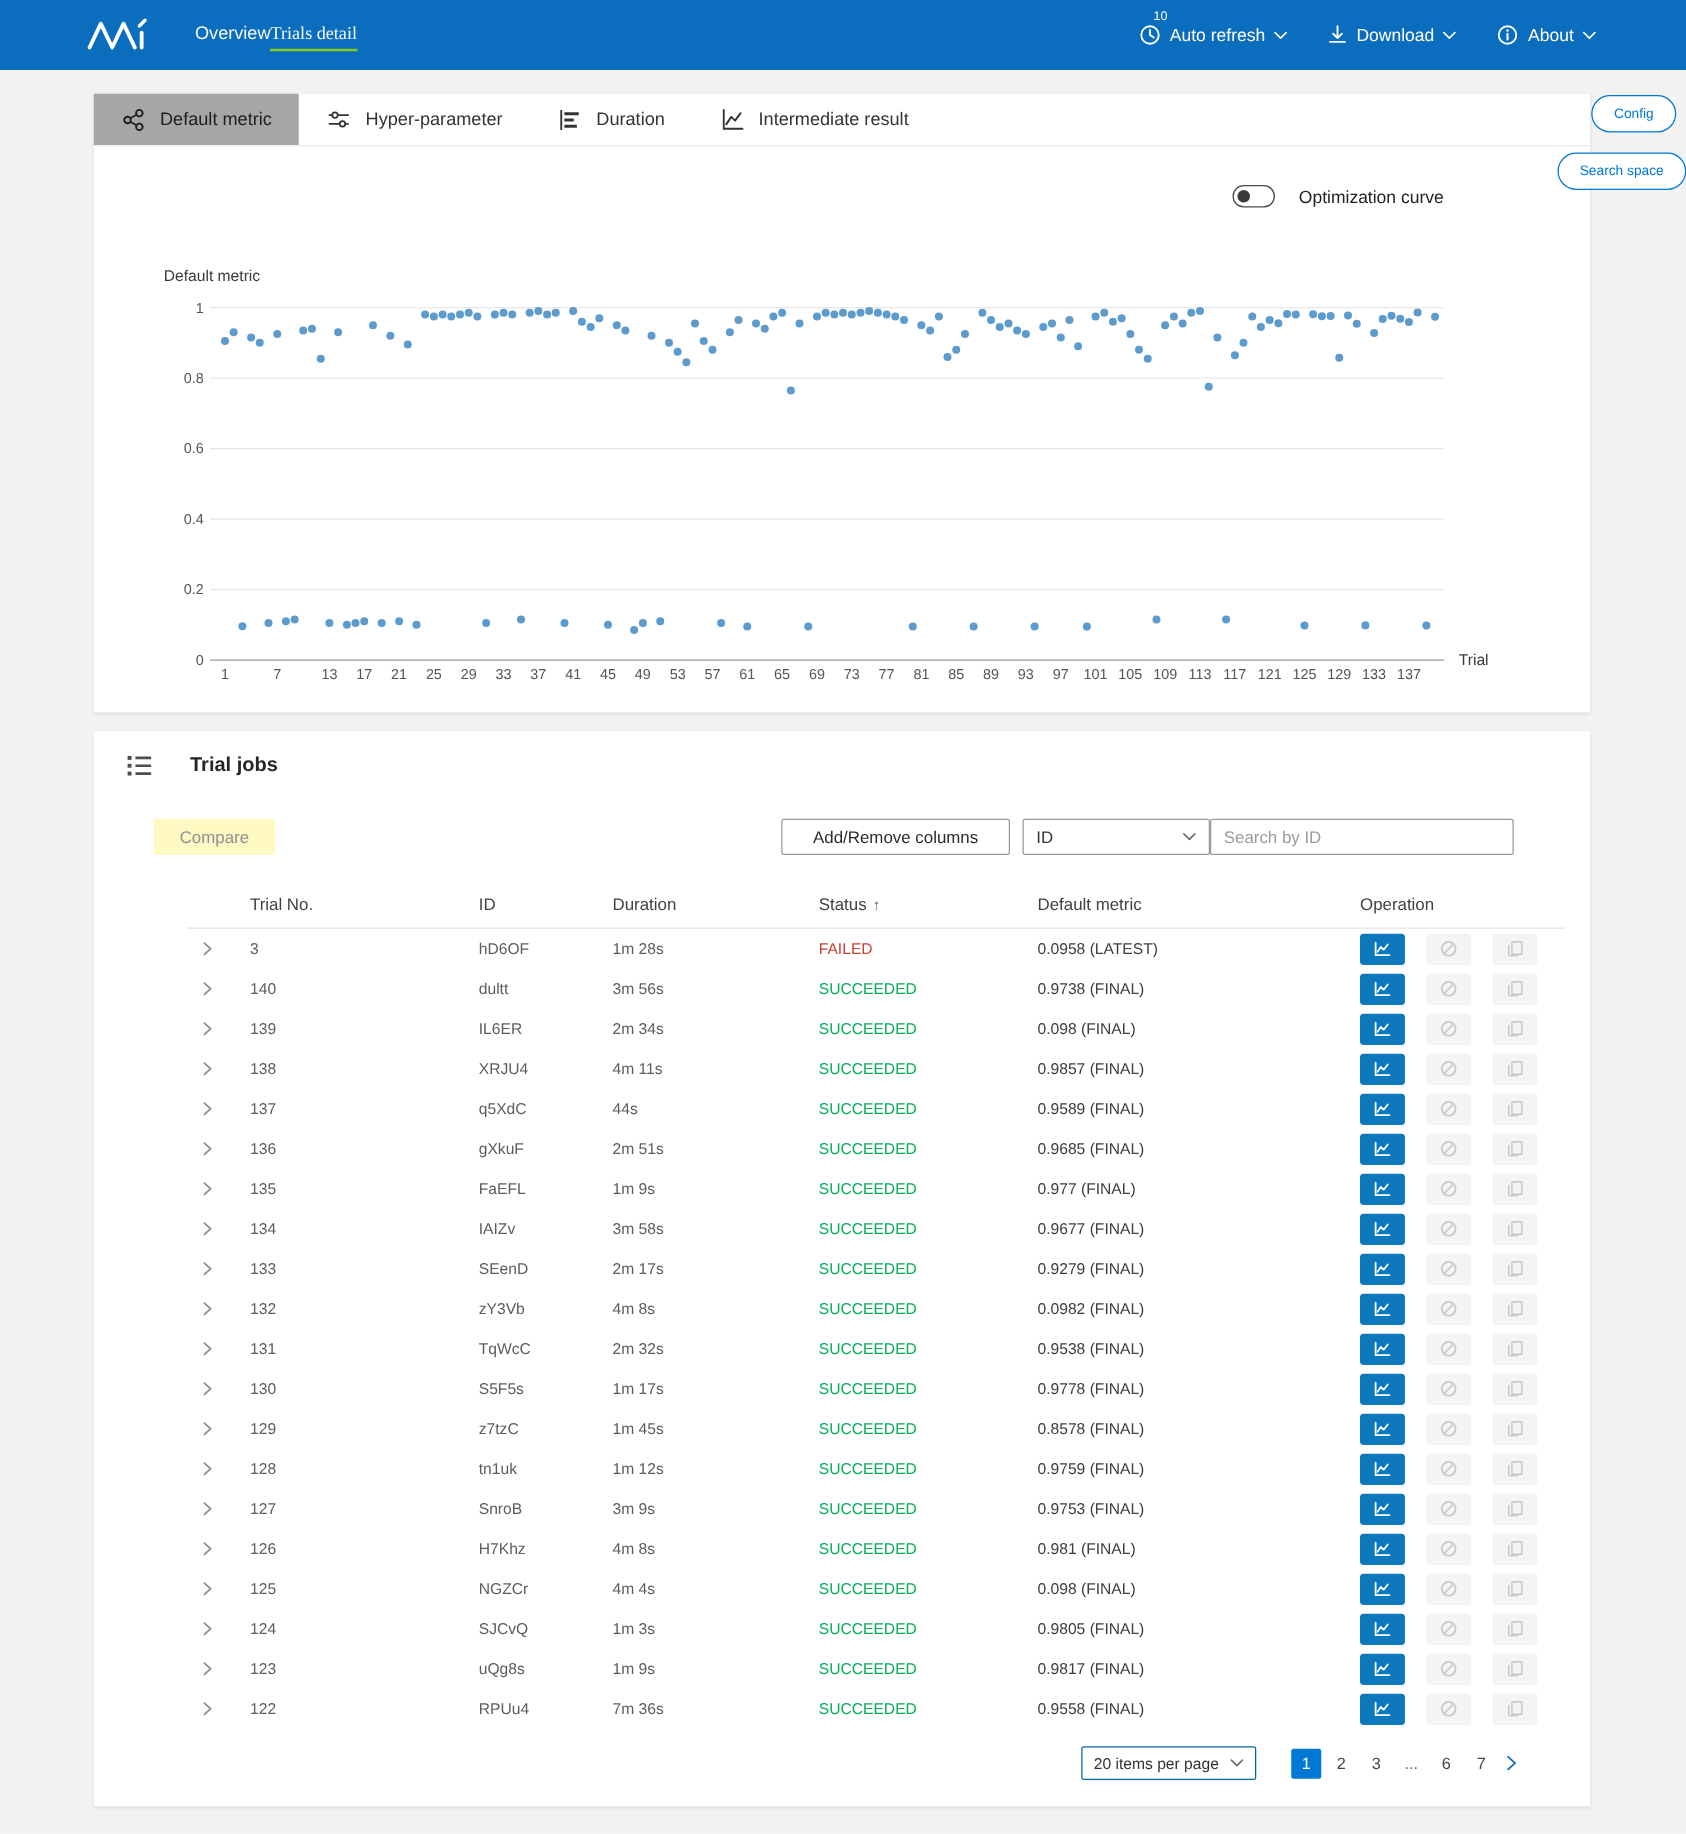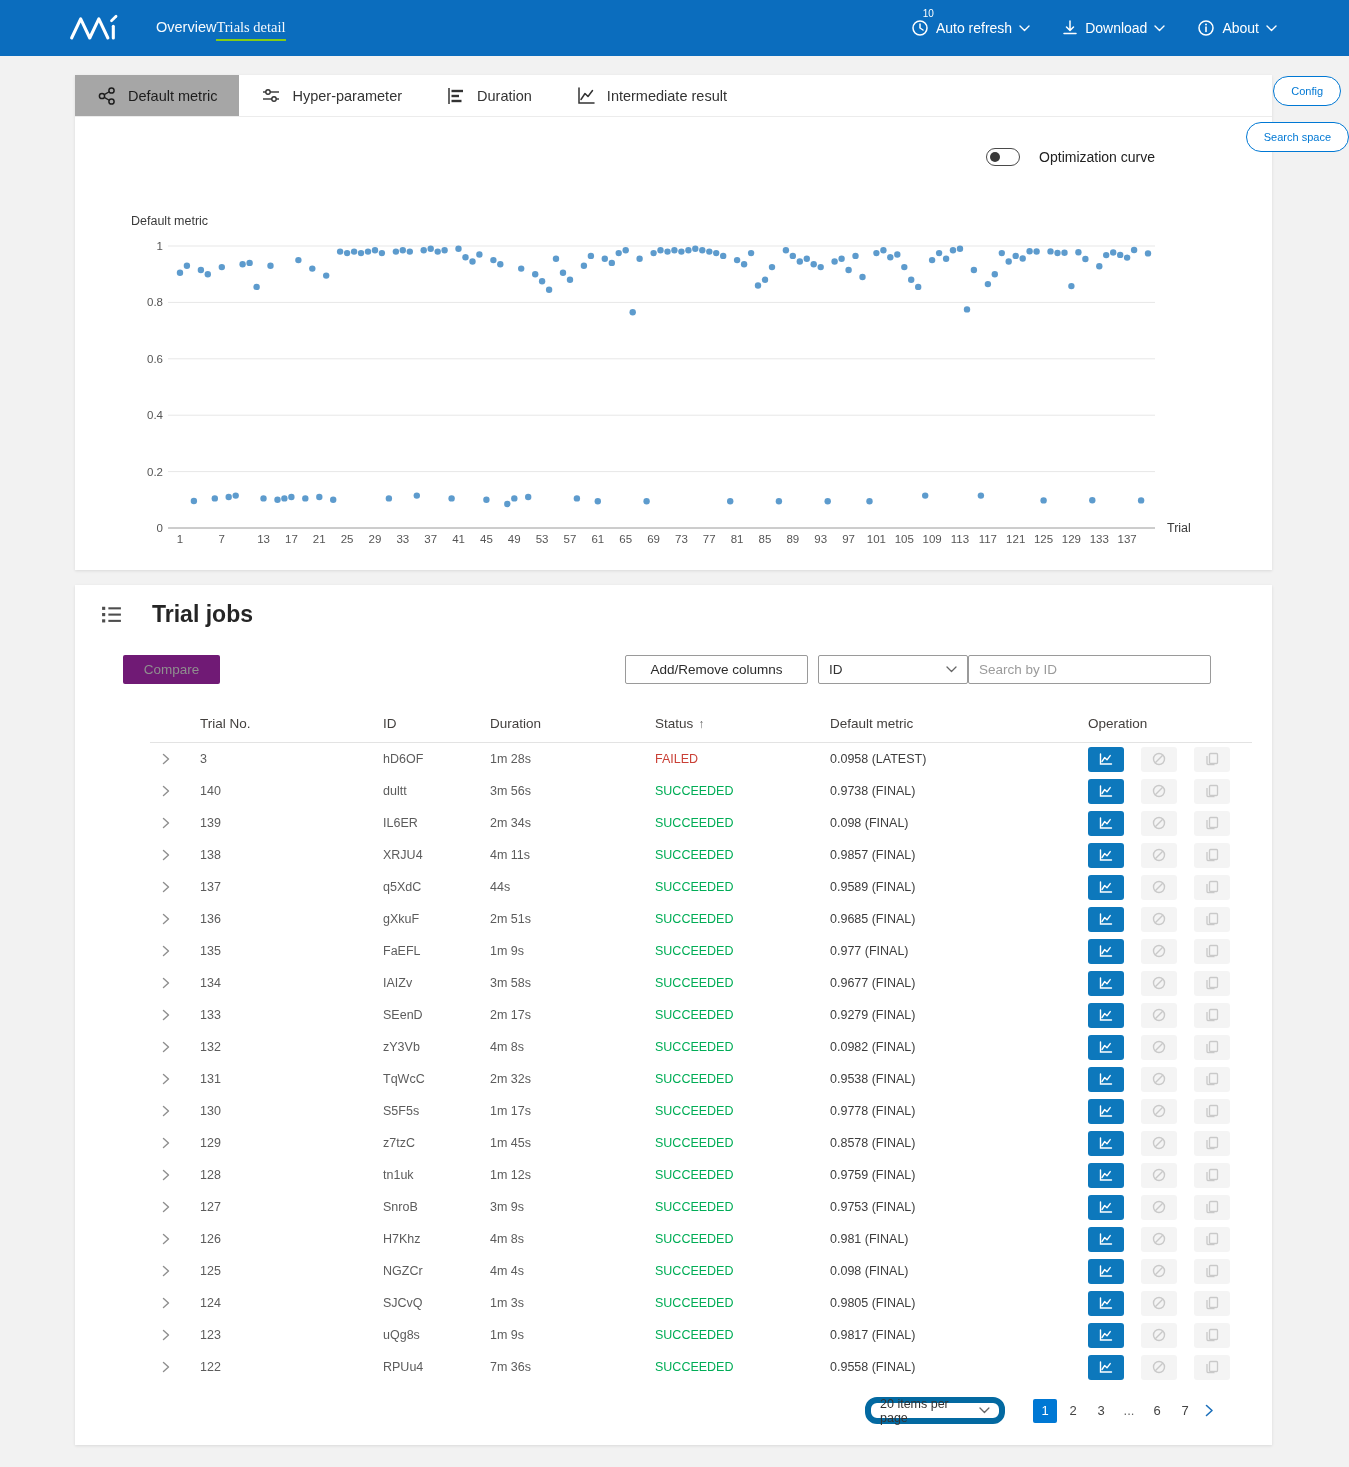--- a/index.html
+++ b/index.html
@@ -51,26 +51,26 @@
   .toggle-knob { position:absolute; left:3px; top:2.6px; width:10px; height:10px; border-radius:50%; background:#3a3a3a; }
   .toggle-label { font-size:14px; color:#222; }
   #metric-chart { margin-top:6px; }
 
   
   .jobs-panel {
     position:absolute; left:75px; top:585px; width:1197px; height:860px;
     background:#fff; box-shadow:0 1px 3px rgba(0,0,0,.10);
   }
   .jobs-title-row { position:absolute; left:25px; top:16px; display:flex; align-items:center; gap:29px; }
-  .jobs-title { font-size:23px; font-weight:bold; color:#252525; }
+  .jobs-title { font-size:16px; font-weight:bold; color:#252525; }
 
   .jobs-controls { position:absolute; left:0; top:70px; width:100%; height:30px; }
   .btn-compare {
     position:absolute; left:48px; top:0; width:97px; height:29px;
-    background:#701a75; border:none; border-radius:2px; color:#8f8f8f;
+    background:#fef9c3; border:none; border-radius:2px; color:#8f8f8f;
     font-size:13.5px; font-family:inherit; cursor:default;
   }
   .btn-columns {
     position:absolute; left:550px; top:0; width:183px; height:29px;
     background:#fff; border:1px solid #9a9a9a; border-radius:2px; color:#2b2b2b;
     font-size:13.5px; font-family:inherit; cursor:pointer;
   }
   .dd-filter {
     position:absolute; left:743px; top:0; width:150px; height:29px;
     border:1px solid #9a9a9a; border-radius:2px; background:#fff;
@@ -99,21 +99,21 @@
   .status.failed { color:var(--failed,#ca4036); }
   .status.succeeded { color:var(--success,#00ad56); }
   .cell-metric { color:#3d3d3d; }
   .cell-ops { display:flex; align-items:center; gap:17px; padding-left:5px; }
   .op-btn { width:36px; height:25px; border:none; border-radius:3px; display:inline-flex; align-items:center; justify-content:center; cursor:pointer; }
   .op-btn.blue { background:var(--op-blue,#0d78bc); }
   .op-btn.gray { background:#f4f4f4; cursor:default; }
 
   .pagination { position:absolute; left:790px; top:812px; display:flex; align-items:center; }
   .page-size-dd {
-    width:140px; height:27px; border:6px solid #0369a1; border-radius:12px; background:#fff;
+    width:140px; height:27px; border:1px solid #0369a1; border-radius:2px; background:#fff;
     display:flex; align-items:center; justify-content:space-between; padding:0 9px;
     font-size:12.5px; color:#333; margin-right:28px; cursor:pointer;
   }
   .pages { display:flex; align-items:center; gap:4px; }
   .page-btn {
     min-width:24px; height:24px; display:inline-flex; align-items:center; justify-content:center;
     font-size:13px; color:#444; border-radius:2px; cursor:pointer; padding:0 3px;
   }
   .page-btn.active { background:var(--accent,#0078d4); color:#fff; }
   .page-btn.ellipsis { cursor:default; color:#666; }

